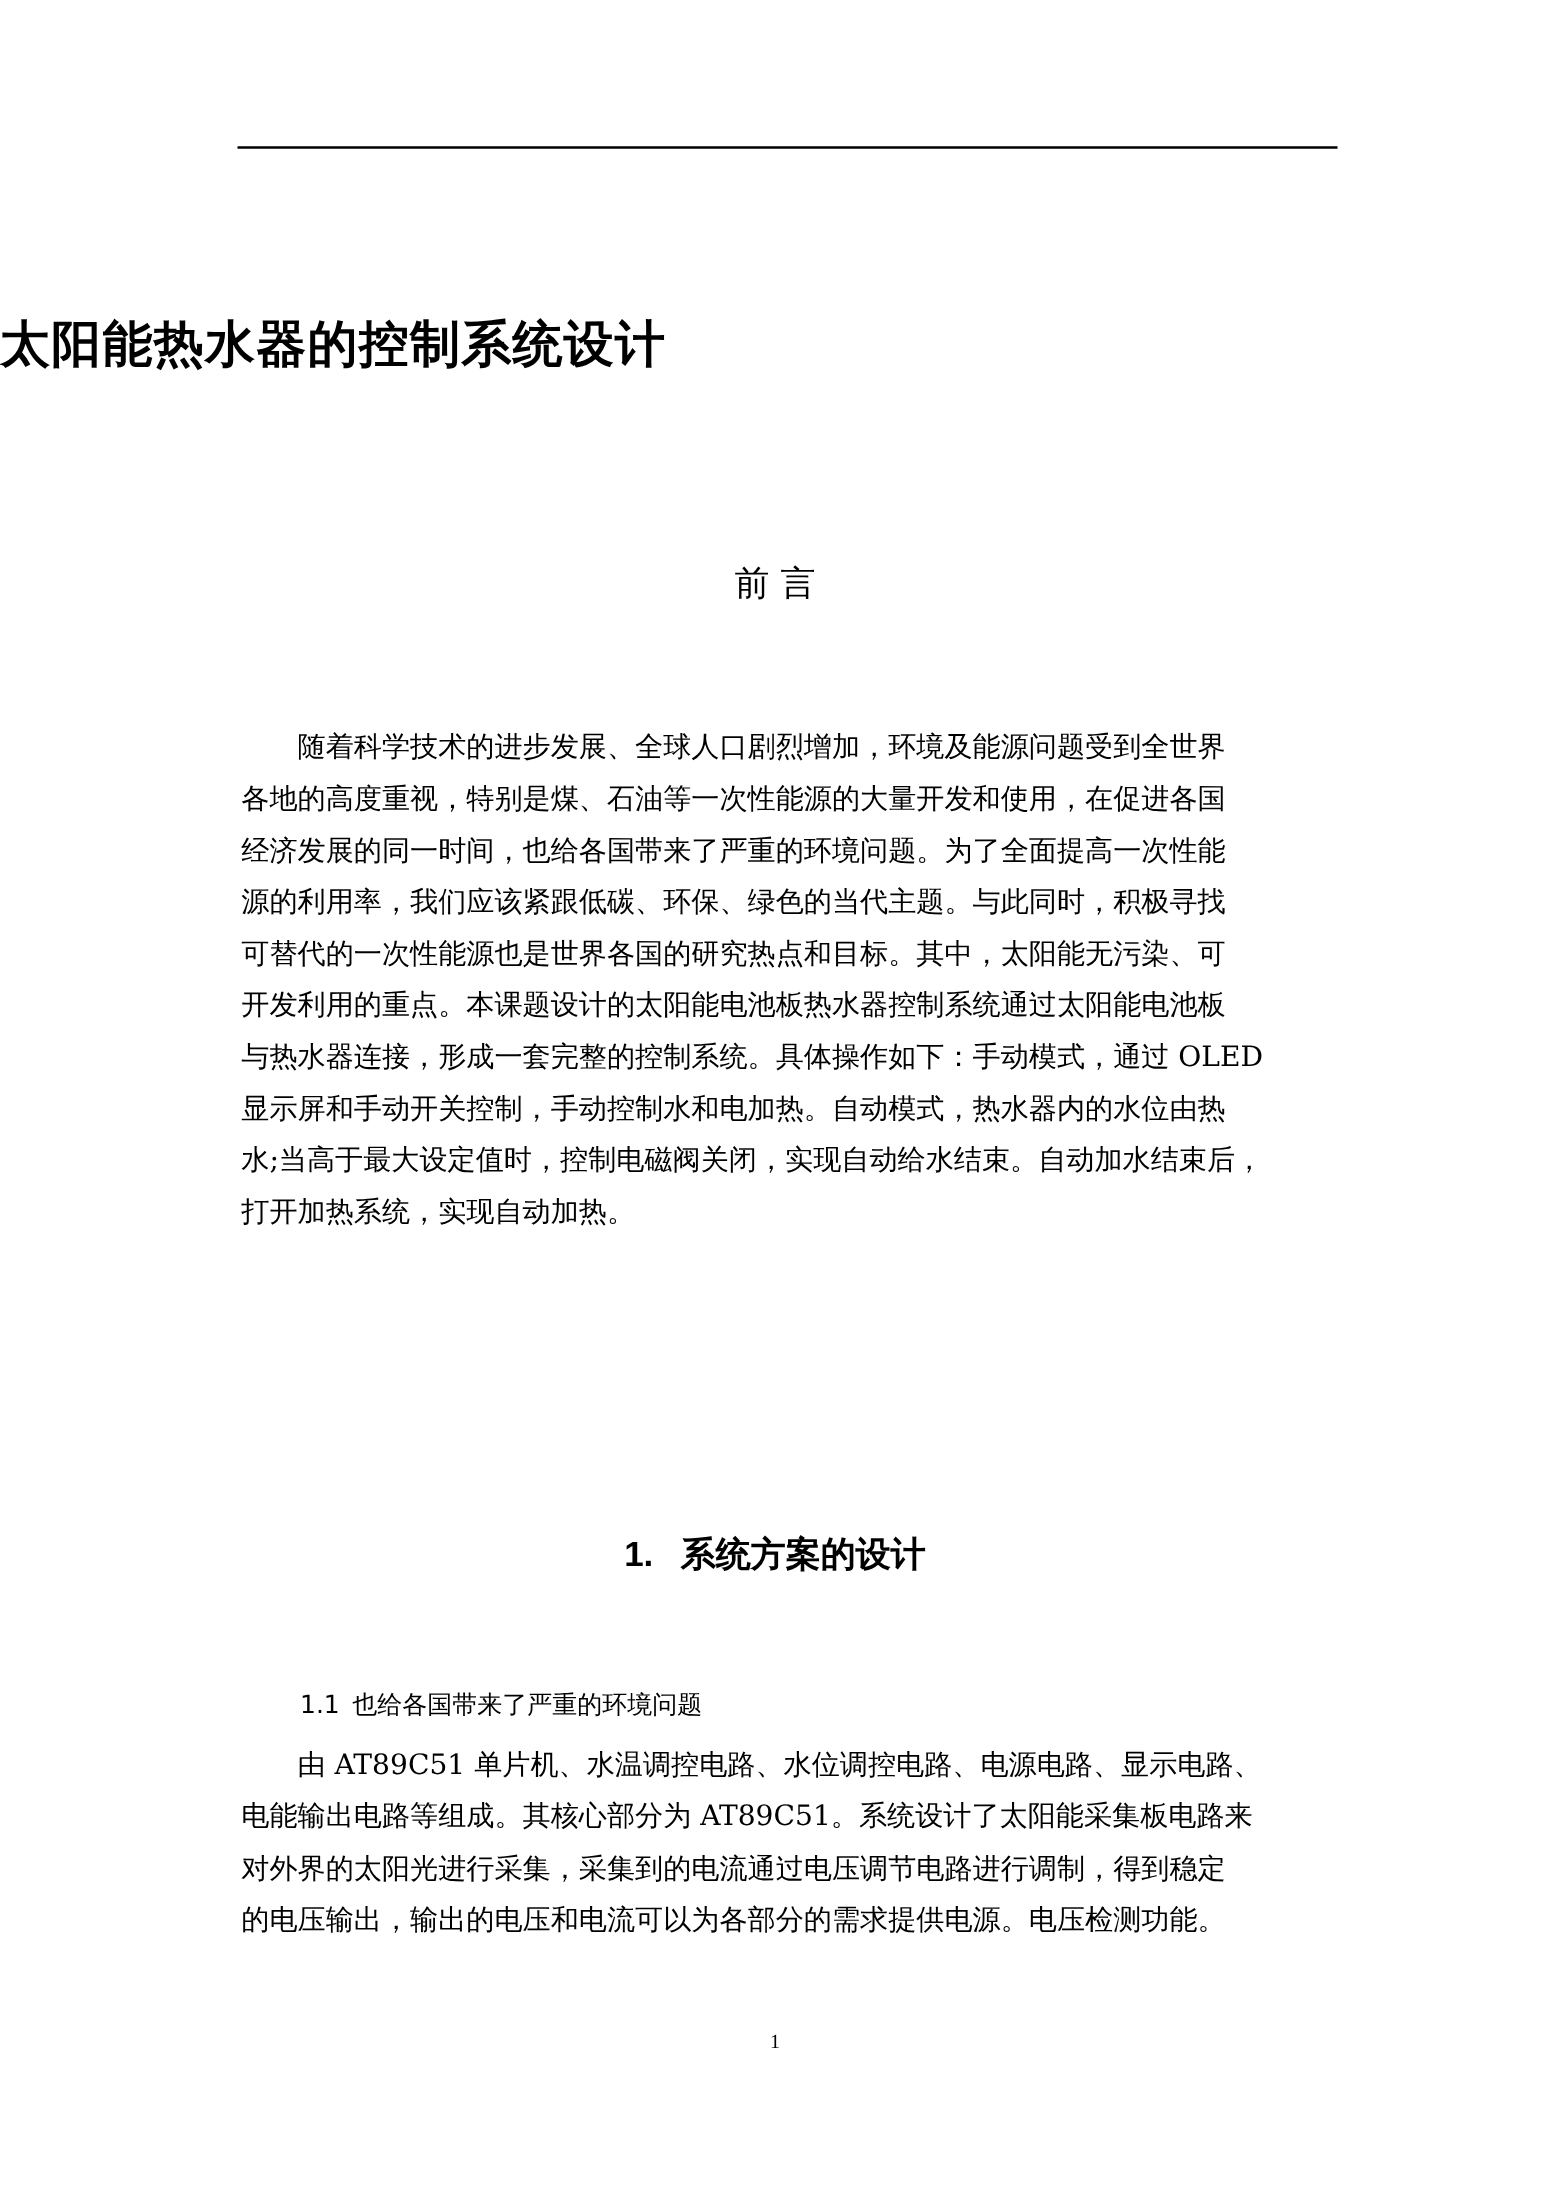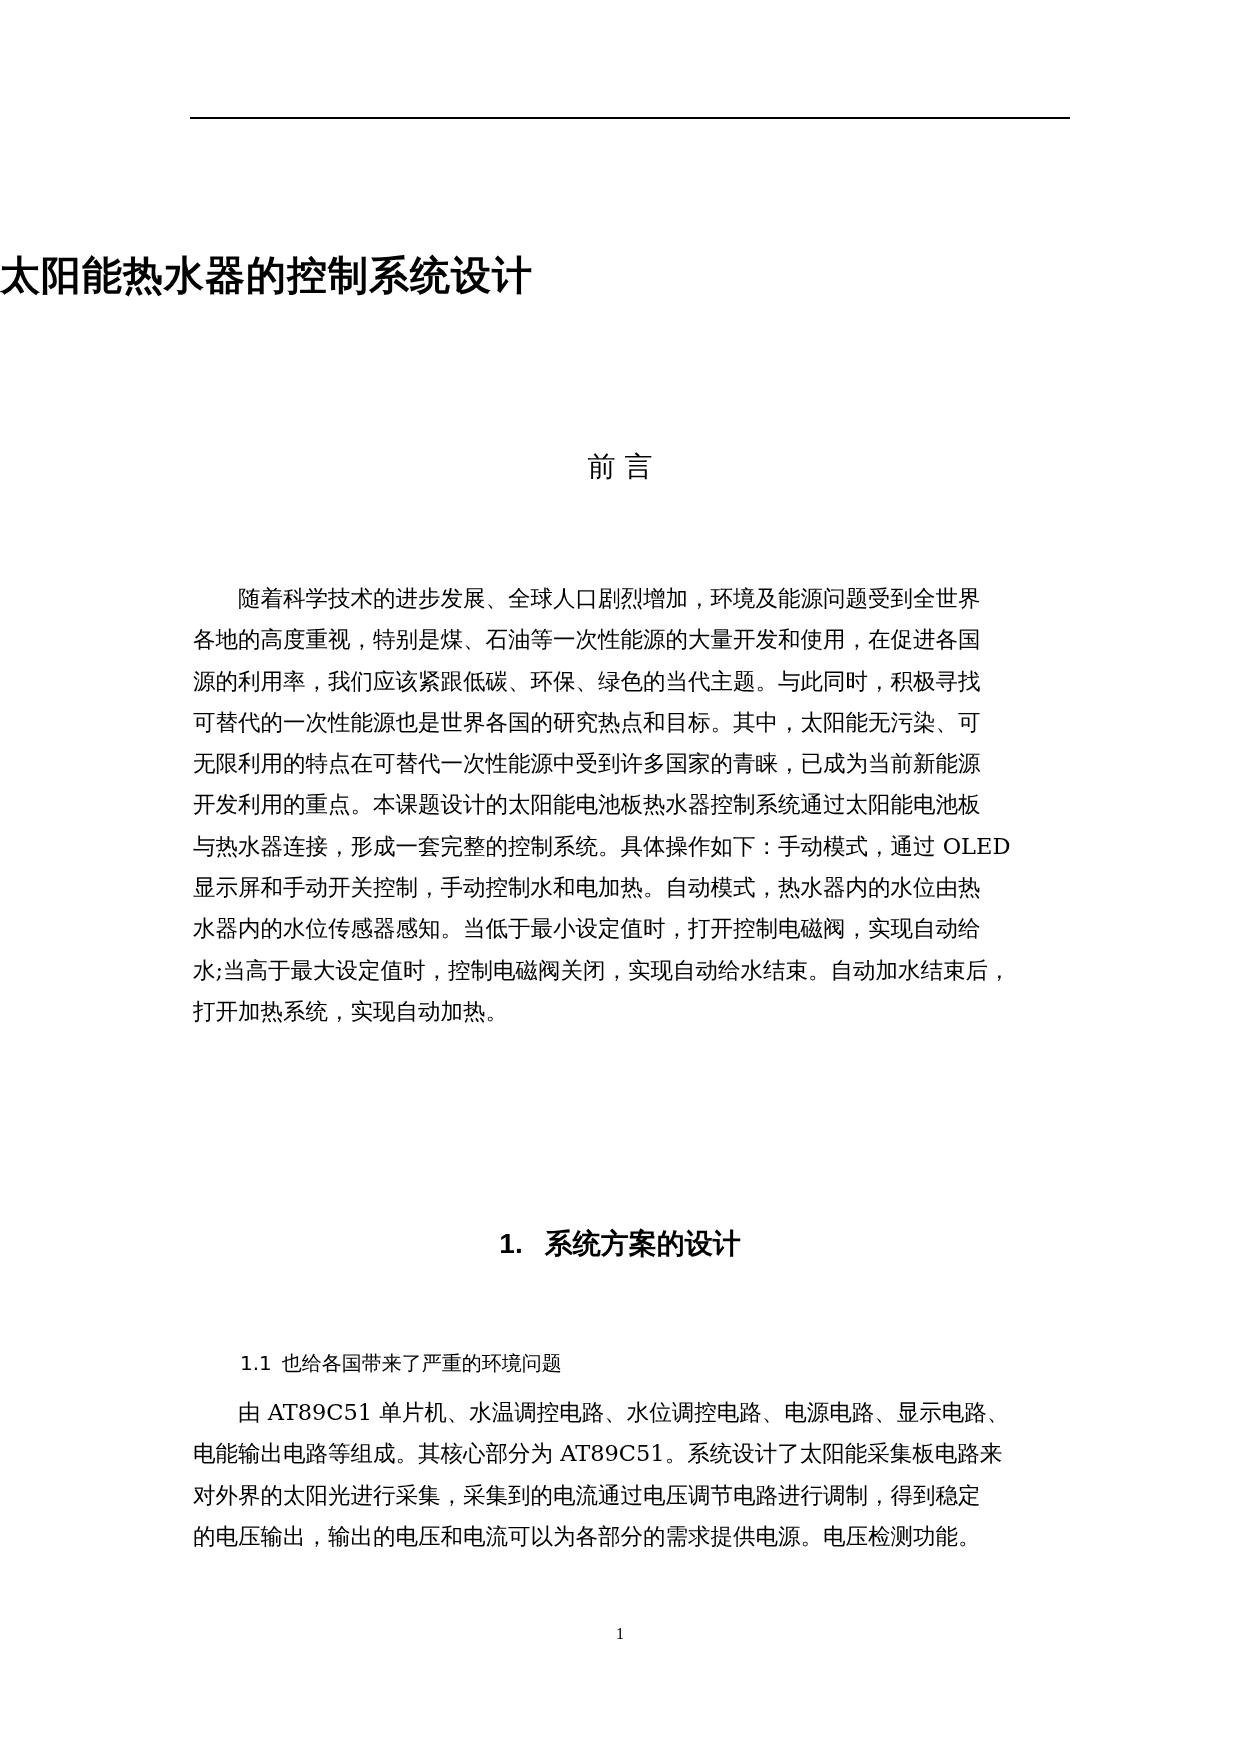--- a/index.html
+++ b/index.html
@@ -28,27 +28,26 @@
 
 <div class="header-rule"></div>
 
 <div class="title">太阳能热水器的控制系统设计</div>
 
 <div class="preface-heading">前 言</div>
 
 <div class="para" style="top:578px;">
   <span class="line indent">随着科学技术的进步发展、全球人口剧烈增加，环境及能源问题受到全世界</span>
   <span class="line">各地的高度重视，特别是煤、石油等一次性能源的大量开发和使用，在促进各国</span>
+  <span class="line">经济发展的同一时间，也给各国带来了严重的环境问题。为了全面提高一次性能</span>
   <span class="line">源的利用率，我们应该紧跟低碳、环保、绿色的当代主题。与此同时，积极寻找</span>
   <span class="line">可替代的一次性能源也是世界各国的研究热点和目标。其中，太阳能无污染、可</span>
-  <span class="line">无限利用的特点在可替代一次性能源中受到许多国家的青睐，已成为当前新能源</span>
   <span class="line">开发利用的重点。本课题设计的太阳能电池板热水器控制系统通过太阳能电池板</span>
   <span class="line">与热水器连接，形成一套完整的控制系统。具体操作如下：手动模式，通过 OLED</span>
   <span class="line">显示屏和手动开关控制，手动控制水和电加热。自动模式，热水器内的水位由热</span>
-  <span class="line">水器内的水位传感器感知。当低于最小设定值时，打开控制电磁阀，实现自动给</span>
   <span class="line">水;当高于最大设定值时，控制电磁阀关闭，实现自动给水结束。自动加水结束后，</span>
   <span class="line">打开加热系统，实现自动加热。</span>
 </div>
 
 <div class="sec-heading">
   <span class="num">1.</span><span>系统方案的设计</span>
 </div>
 
 <div class="subsec-heading">
   <span class="num">1.1</span><span>也给各国带来了严重的环境问题</span>

